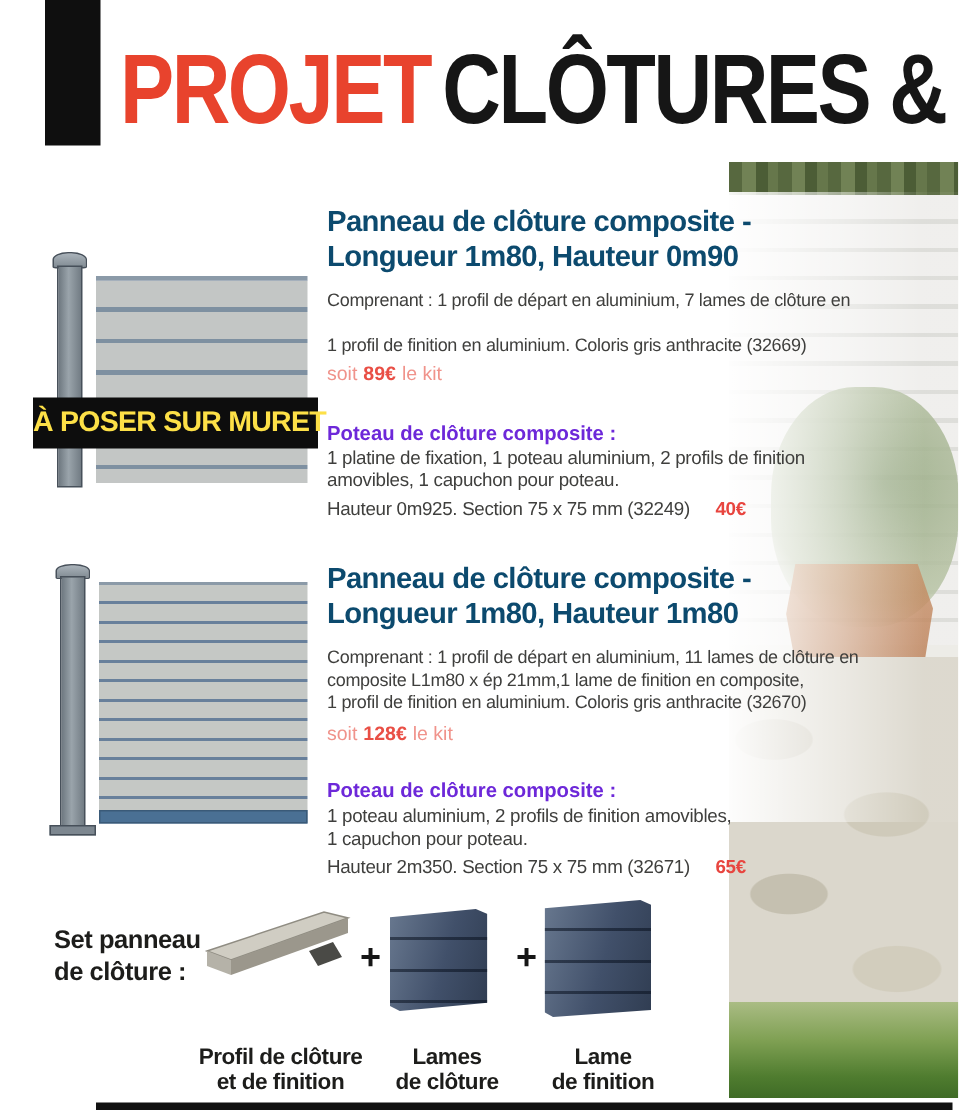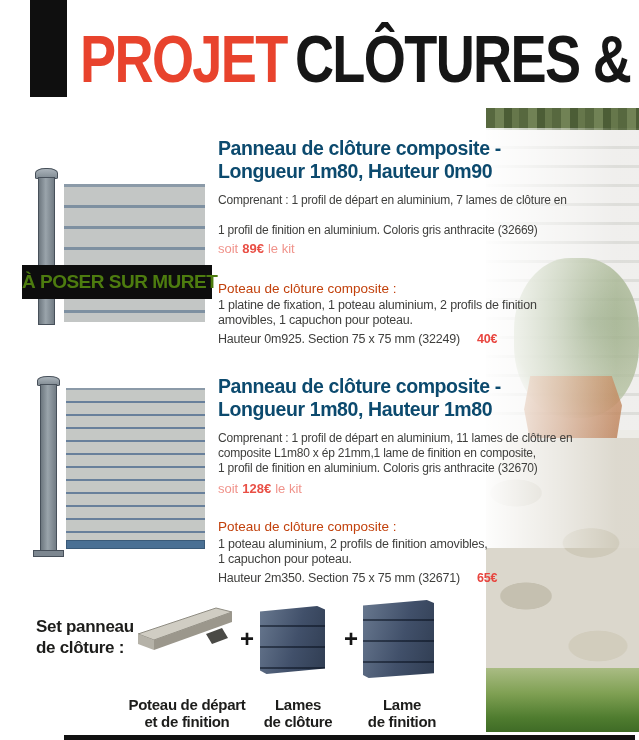--- a/index.html
+++ b/index.html
@@ -51,29 +51,29 @@
     border-top:3px solid #8b9aa8; }
   .f2-cap  { left:37px; top:376px; width:23px; height:10px; }
   .f2-post { left:40px; top:384px; width:17px; height:168px; }
   .f2-base { position:absolute; left:33px; top:550px; width:31px; height:7px; background:#7d8790; border:1px solid #47505a; }
   .f2-panel{ position:absolute; left:66px; top:388px; width:139px; height:152px;
     background:repeating-linear-gradient(180deg,#c5c8c5 0 11px,#68809b 11px 13px);
     border-top:2px solid #8b9aa8; }
   .f2-rail { position:absolute; left:66px; top:540px; width:139px; height:9px; background:#4a7094; border:1px solid #3a5a78; }
 
   .banner { position:absolute; left:22px; top:265px; width:190px; height:34px; background:#0d0d0d; z-index:3;
-    color:#4d7c0f; font-weight:bold; font-size:19px; line-height:34px; text-align:center; letter-spacing:-.5px; white-space:nowrap; }
+    color:#fde047; font-weight:bold; font-size:19px; line-height:34px; text-align:center; letter-spacing:-.5px; white-space:nowrap; }
 
   
   .txt { position:absolute; left:218px; z-index:2; white-space:nowrap; }
   .prod-title { font-weight:bold; font-size:19.5px; line-height:23px; letter-spacing:-.4px; color:#0c4a6e; }
   .body-line { font-size:12px; line-height:15px; letter-spacing:-.2px; color:#3f3f3d; }
   .soit { font-size:13px; color:#f0938b; }
   .price { font-weight:bold; color:#e94f45; margin:0 4px; }
-  .pot-head { font-weight:normal; font-size:13.5px; color:#c2410c; }
+  .pot-head { font-weight:bold; font-size:13.5px; color:#6d28d9; }
   .spec-price { font-weight:bold; color:#e8453f; margin-left:17px; }
 
   
   .set-label { position:absolute; left:36px; top:616px; font-weight:bold; font-size:17px; line-height:21px; letter-spacing:-.3px; }
   .profile-img { position:absolute; left:136px; top:598px; width:104px; height:64px; }
   .plus { position:absolute; font-weight:bold; font-size:24px; color:#161616; z-index:2; }
   .plus1 { left:240px; top:625px; }
   .plus2 { left:344px; top:625px; }
   .panel-sm { position:absolute; background:
       repeating-linear-gradient(180deg, rgba(0,0,0,0) 0 19px, rgba(8,16,30,.55) 19px 21px),
@@ -153,21 +153,21 @@
     <polygon points="2,36 18,42 18,52 2,46" fill="#b5b2a8"></polygon>
     <polygon points="70,36 86,30 92,40 76,46" fill="#4a4a46"></polygon>
   </svg>
 
   <div class="plus plus1">+</div>
   <div class="panel-sm panel-sm1"></div>
   <div class="plus plus2">+</div>
   <div class="panel-sm panel-sm2"></div>
 
   <div class="caption cap1">
-    <div>Poteau de départ</div>
+    <div>Profil de clôture</div>
     <div>et de finition</div>
   </div>
   <div class="caption cap2">
     <div>Lames</div>
     <div>de clôture</div>
   </div>
   <div class="caption cap3">
     <div>Lame</div>
     <div>de finition</div>
   </div>

